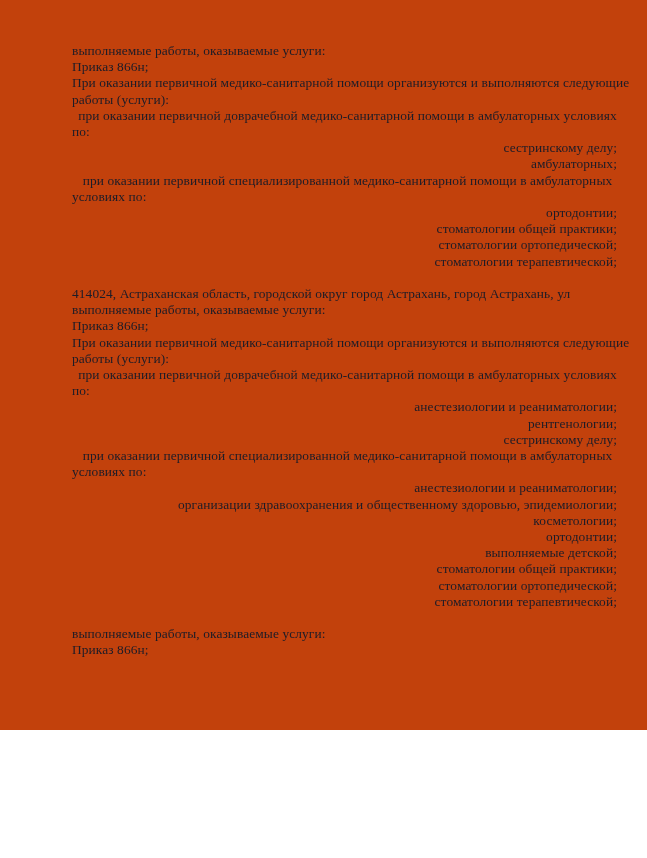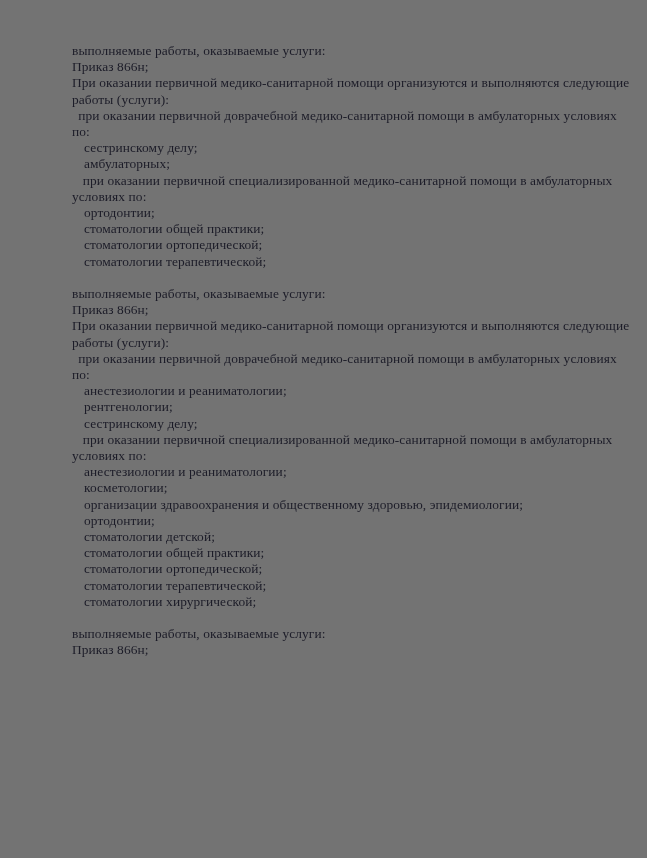--- a/index.html
+++ b/index.html
@@ -8,42 +8,42 @@
     background: #ffffff;
   }
   body {
     width: 647px;
     height: 858px;
     font-family: "Liberation Serif", "DejaVu Serif", serif;
   }
   .page {
     position: relative;
     width: 647px;
-    height: 858px;
-    background: #737373;
+    height: 730px;
+    background: #c2410c;
     overflow: hidden;
   }
   .doc {
     position: absolute;
     left: 72px;
     top: 43px;
     width: 545px;
     font-size: 13.4px;
     line-height: 16.2px;
     letter-spacing: 0.1px;
   }
   .block {
     margin: 0 0 16.2px 0;
   }
   .line {
     white-space: nowrap;
   }
   .indent-0 { padding-left: 0; }
   .indent-1 { padding-left: 6px; text-align: center; }
-  .indent-2 { padding-left: 12px; }
+  .indent-2 { padding-left: 12px; text-align: right; }
 </style>
 </head>
 <body>
 
 <div class="page">
   <div class="doc" id="doc" style="color: rgb(28, 28, 40);">
       <div class="block">
         <div class="line indent-0">выполняемые работы, оказываемые услуги:</div>
         <div class="line indent-0">Приказ 866н;</div>
         <div class="line indent-0">При оказании первичной медико-санитарной помощи организуются и выполняются следующие</div>
@@ -53,39 +53,39 @@
         <div class="line indent-2">сестринскому делу;</div>
         <div class="line indent-2">амбулаторных;</div>
         <div class="line indent-1">при оказании первичной специализированной медико-санитарной помощи в амбулаторных</div>
         <div class="line indent-0">условиях по:</div>
         <div class="line indent-2">ортодонтии;</div>
         <div class="line indent-2">стоматологии общей практики;</div>
         <div class="line indent-2">стоматологии ортопедической;</div>
         <div class="line indent-2">стоматологии терапевтической;</div>
       </div>
       <div class="block">
+        <div class="line indent-0">414024, Астраханская область, городской округ город Астрахань, город Астрахань, ул</div>
         <div class="line indent-0">выполняемые работы, оказываемые услуги:</div>
         <div class="line indent-0">Приказ 866н;</div>
         <div class="line indent-0">При оказании первичной медико-санитарной помощи организуются и выполняются следующие</div>
         <div class="line indent-0">работы (услуги):</div>
         <div class="line indent-1">при оказании первичной доврачебной медико-санитарной помощи в амбулаторных условиях</div>
         <div class="line indent-0">по:</div>
         <div class="line indent-2">анестезиологии и реаниматологии;</div>
         <div class="line indent-2">рентгенологии;</div>
         <div class="line indent-2">сестринскому делу;</div>
         <div class="line indent-1">при оказании первичной специализированной медико-санитарной помощи в амбулаторных</div>
         <div class="line indent-0">условиях по:</div>
         <div class="line indent-2">анестезиологии и реаниматологии;</div>
+        <div class="line indent-2">организации здравоохранения и общественному здоровью, эпидемиологии;</div>
         <div class="line indent-2">косметологии;</div>
-        <div class="line indent-2">организации здравоохранения и общественному здоровью, эпидемиологии;</div>
         <div class="line indent-2">ортодонтии;</div>
-        <div class="line indent-2">стоматологии детской;</div>
+        <div class="line indent-2">выполняемые детской;</div>
         <div class="line indent-2">стоматологии общей практики;</div>
         <div class="line indent-2">стоматологии ортопедической;</div>
         <div class="line indent-2">стоматологии терапевтической;</div>
-        <div class="line indent-2">стоматологии хирургической;</div>
       </div>
       <div class="block">
         <div class="line indent-0">выполняемые работы, оказываемые услуги:</div>
         <div class="line indent-0">Приказ 866н;</div>
       </div>
     </div>
 </div>
 
 </body></html>

